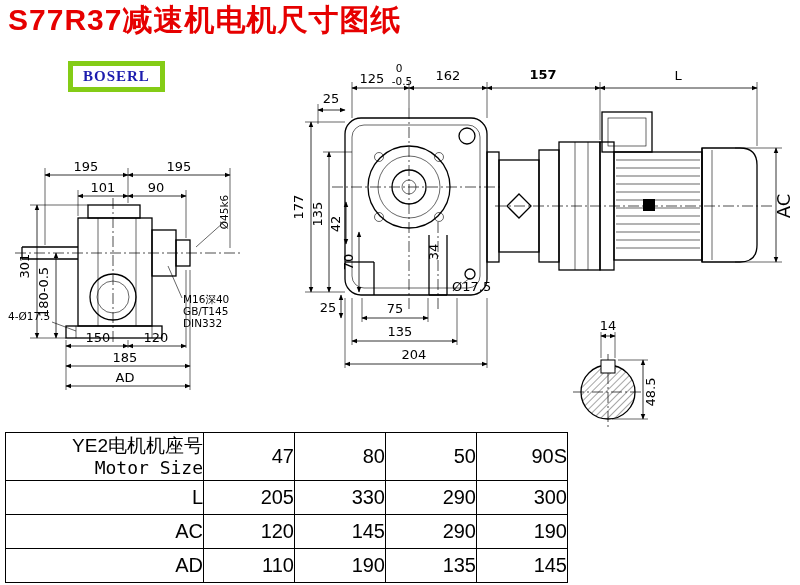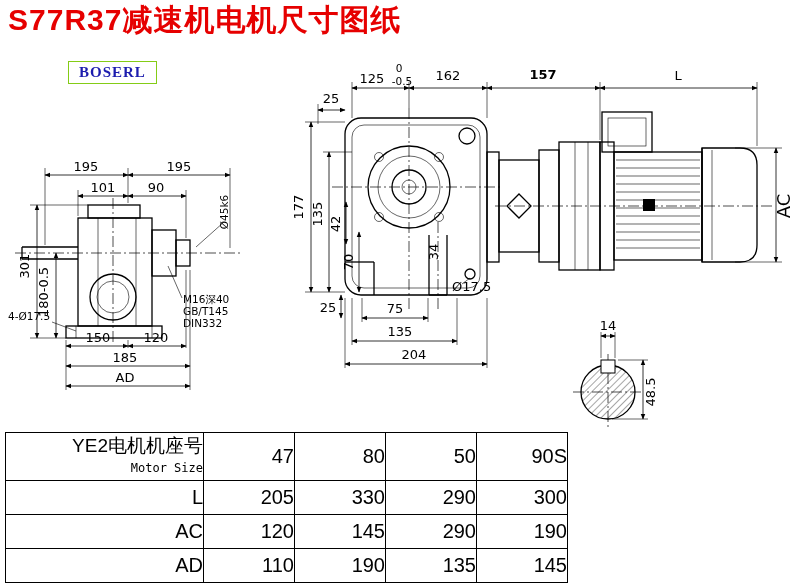--- a/index.html
+++ b/index.html
@@ -1,38 +1,38 @@
 <!DOCTYPE html>
 <html><head>
 <meta charset="utf-8">
 <style>
   * { margin:0; padding:0; box-sizing:border-box; }
   html,body { width:800px; height:585px; background:#fff; font-family:"Liberation Sans", sans-serif; position:relative; overflow:hidden; }
   .page { position:absolute; inset:0; }
 
   .title { position:absolute; left:8px; top:0; font-size:30px; font-weight:bold; color:#e60000; letter-spacing:1px; white-space:nowrap; }
-  .logo { position:absolute; left:68px; top:61px; border:1px solid #84cc16; padding:2px 10px; font-family:"Liberation Serif", serif; font-weight:bold; font-size:15px; color:#1c1cae; letter-spacing:1px; background:#fff; }
+  .logo { position:absolute; left:68px; top:61px; border:5px solid #84cc16; padding:2px 10px; font-family:"Liberation Serif", serif; font-weight:bold; font-size:15px; color:#1c1cae; letter-spacing:1px; background:#fff; }
 
   svg.drawing { position:absolute; left:0; top:0; }
   svg .out  { fill:none; stroke:#000; stroke-width:1.3; }
   svg .thin { fill:none; stroke:#000; stroke-width:0.6; }
   svg .dim  { fill:none; stroke:#000; stroke-width:0.8; }
   svg .cl   { fill:none; stroke:#000; stroke-width:0.7; stroke-dasharray:11 3 2 3; }
   svg text  { fill:#000; font-family:"DejaVu Sans", sans-serif; font-size:13px; text-anchor:middle; }
   svg text.sm { font-size:10.5px; }
   svg text.lg { font-size:18px; }
   svg text.b  { font-weight:bold; }
   svg text.start { text-anchor:start; }
 
   table.dim-table { position:absolute; left:5px; top:432px; border-collapse:collapse; table-layout:fixed; background:#fff; }
   table.dim-table td { border:1.6px solid #000; text-align:right; vertical-align:middle; font-size:20px; color:#000; padding:0; }
   table.dim-table tr.hrow td { height:48px; }
   table.dim-table tr.drow td { height:34px; }
   .hdr-cn { font-size:19px; line-height:23px; }
-  .hdr-en { font-family:"DejaVu Sans Mono", monospace; font-size:12px; line-height:22px; }
+  .hdr-en { font-family:"DejaVu Sans Mono", monospace; font-size:18px; line-height:22px; }
 </style>
 </head>
 <body>
 
 <div class="page">
 
   <div class="title">S77R37减速机电机尺寸图纸</div>
   <div class="logo">BOSERL</div>
 
   <svg class="drawing" width="800" height="430" viewBox="0 0 800 430">

